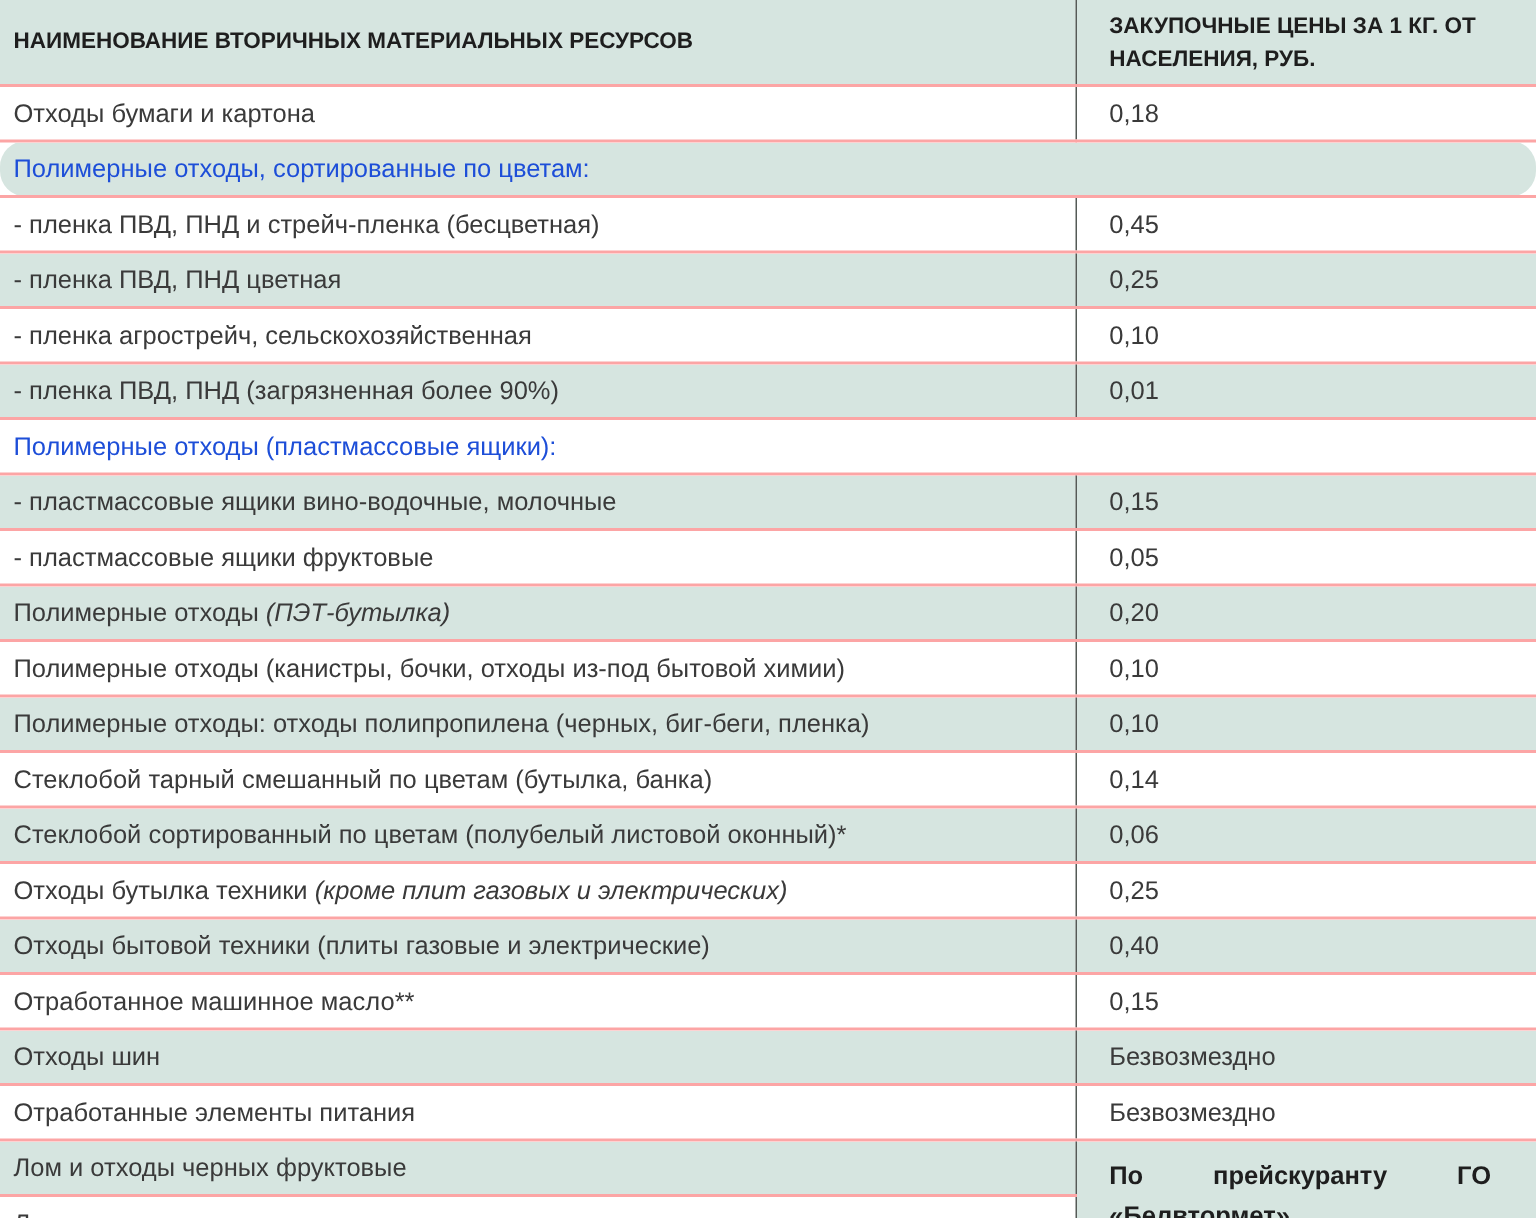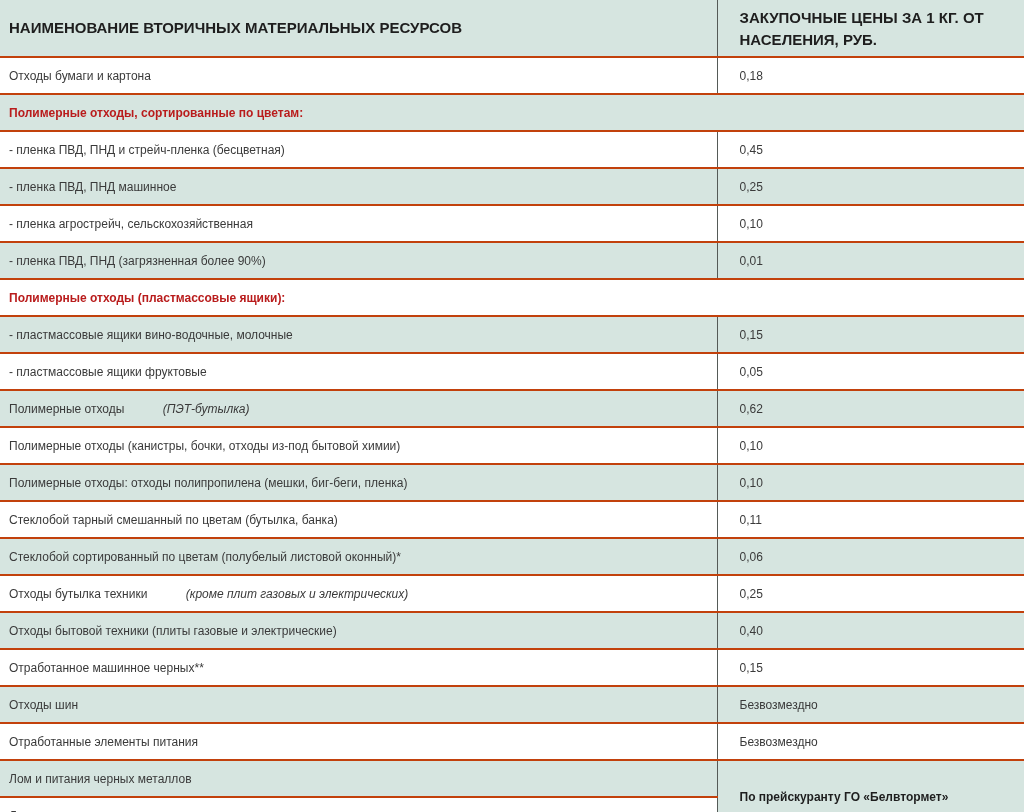--- a/index.html
+++ b/index.html
@@ -10,24 +10,24 @@
     color: #3a3a3a;
   }
   table.price-table {
     width: 1024px;
     border-collapse: collapse;
     table-layout: fixed;
   }
   col.c-name { width: 717px; }
   col.c-price { width: 307px; }
   td, th {
-    font-size: 12px;
+    font-size: 17px;
     padding: 0 0 0 9px;
     height: 35px;
-    border-top: 2px solid #c2410c;
+    border-top: 2px solid #fca5a5;
     vertical-align: middle;
     text-align: left;
     font-weight: normal;
     overflow: hidden;
     white-space: nowrap;
   }
   td.price, th.price {
     border-left: 1px solid #555a57;
     padding-left: 22px;
   }
@@ -38,36 +38,37 @@
     font-weight: bold;
     font-size: 15px;
     border-top: none;
     line-height: 22px;
     white-space: normal;
   }
   tr.head th.price { padding-top: 1px; padding-right: 10px; }
   tr.alt td { background: #d6e5e0; }
   tr.plain td { background: #ffffff; }
   tr.group td {
-    font-weight: bold;
-    color: #b91c1c;
+    font-weight: normal;
+    color: #1d4ed8;
+    border-radius: 17px;
   }
   tr.group td.span { border-left: none; }
   td.merged {
     background: #d6e5e0;
     font-weight: bold;
     color: #1e1e1e;
     white-space: normal;
     text-align: justify;
     text-align-last: left;
     line-height: 27px;
     padding-right: 30px;
     vertical-align: middle;
   }
-  .it { font-style: italic; margin-left: 35px; }
+  .it { font-style: italic; }
 </style>
 </head>
 <body>
 
 <table class="price-table">
   <colgroup>
       <col class="c-name">
       <col class="c-price">
     </colgroup>
   <tbody>
@@ -81,21 +82,21 @@
     <td class="price">0,18</td>
   </tr>
   <tr class="alt group">
     <td colspan="2" class="span">Полимерные отходы, сортированные по цветам:</td>
   </tr>
   <tr class="plain">
     <td>- пленка ПВД, ПНД и стрейч-пленка (бесцветная)</td>
     <td class="price">0,45</td>
   </tr>
   <tr class="alt">
-    <td>- пленка ПВД, ПНД машинное</td>
+    <td>- пленка ПВД, ПНД цветная</td>
     <td class="price">0,25</td>
   </tr>
   <tr class="plain">
     <td>- пленка агрострейч, сельскохозяйственная</td>
     <td class="price">0,10</td>
   </tr>
   <tr class="alt">
     <td>- пленка ПВД, ПНД (загрязненная более 90%)</td>
     <td class="price">0,01</td>
   </tr>
@@ -105,59 +106,59 @@
   <tr class="alt">
     <td>- пластмассовые ящики вино-водочные, молочные</td>
     <td class="price">0,15</td>
   </tr>
   <tr class="plain">
     <td>- пластмассовые ящики фруктовые</td>
     <td class="price">0,05</td>
   </tr>
   <tr class="alt">
     <td><span>Полимерные отходы </span><span class="it">(ПЭТ-бутылка)</span></td>
-    <td class="price">0,62</td>
+    <td class="price">0,20</td>
   </tr>
   <tr class="plain">
     <td>Полимерные отходы (канистры, бочки, отходы из-под бытовой химии)</td>
     <td class="price">0,10</td>
   </tr>
   <tr class="alt">
-    <td>Полимерные отходы: отходы полипропилена (мешки, биг-беги, пленка)</td>
+    <td>Полимерные отходы: отходы полипропилена (черных, биг-беги, пленка)</td>
     <td class="price">0,10</td>
   </tr>
   <tr class="plain">
     <td>Стеклобой тарный смешанный по цветам (бутылка, банка)</td>
-    <td class="price">0,11</td>
+    <td class="price">0,14</td>
   </tr>
   <tr class="alt">
     <td>Стеклобой сортированный по цветам (полубелый листовой оконный)*</td>
     <td class="price">0,06</td>
   </tr>
   <tr class="plain">
     <td><span>Отходы бутылка техники </span><span class="it">(кроме плит газовых и электрических)</span></td>
     <td class="price">0,25</td>
   </tr>
   <tr class="alt">
     <td>Отходы бытовой техники (плиты газовые и электрические)</td>
     <td class="price">0,40</td>
   </tr>
   <tr class="plain">
-    <td>Отработанное машинное черных**</td>
+    <td>Отработанное машинное масло**</td>
     <td class="price">0,15</td>
   </tr>
   <tr class="alt">
     <td>Отходы шин</td>
     <td class="price">Безвозмездно</td>
   </tr>
   <tr class="plain">
     <td>Отработанные элементы питания</td>
     <td class="price">Безвозмездно</td>
   </tr>
   <tr class="alt">
-    <td>Лом и питания черных металлов</td>
+    <td>Лом и отходы черных фруктовые</td>
     <td rowspan="2" class="price merged">По прейскуранту ГО «Белвтормет»</td>
   </tr>
   <tr class="plain">
     <td>Лом и отходы цветных металлов</td>
   </tr>
 </tbody>
   </table>
 
 </body></html>

